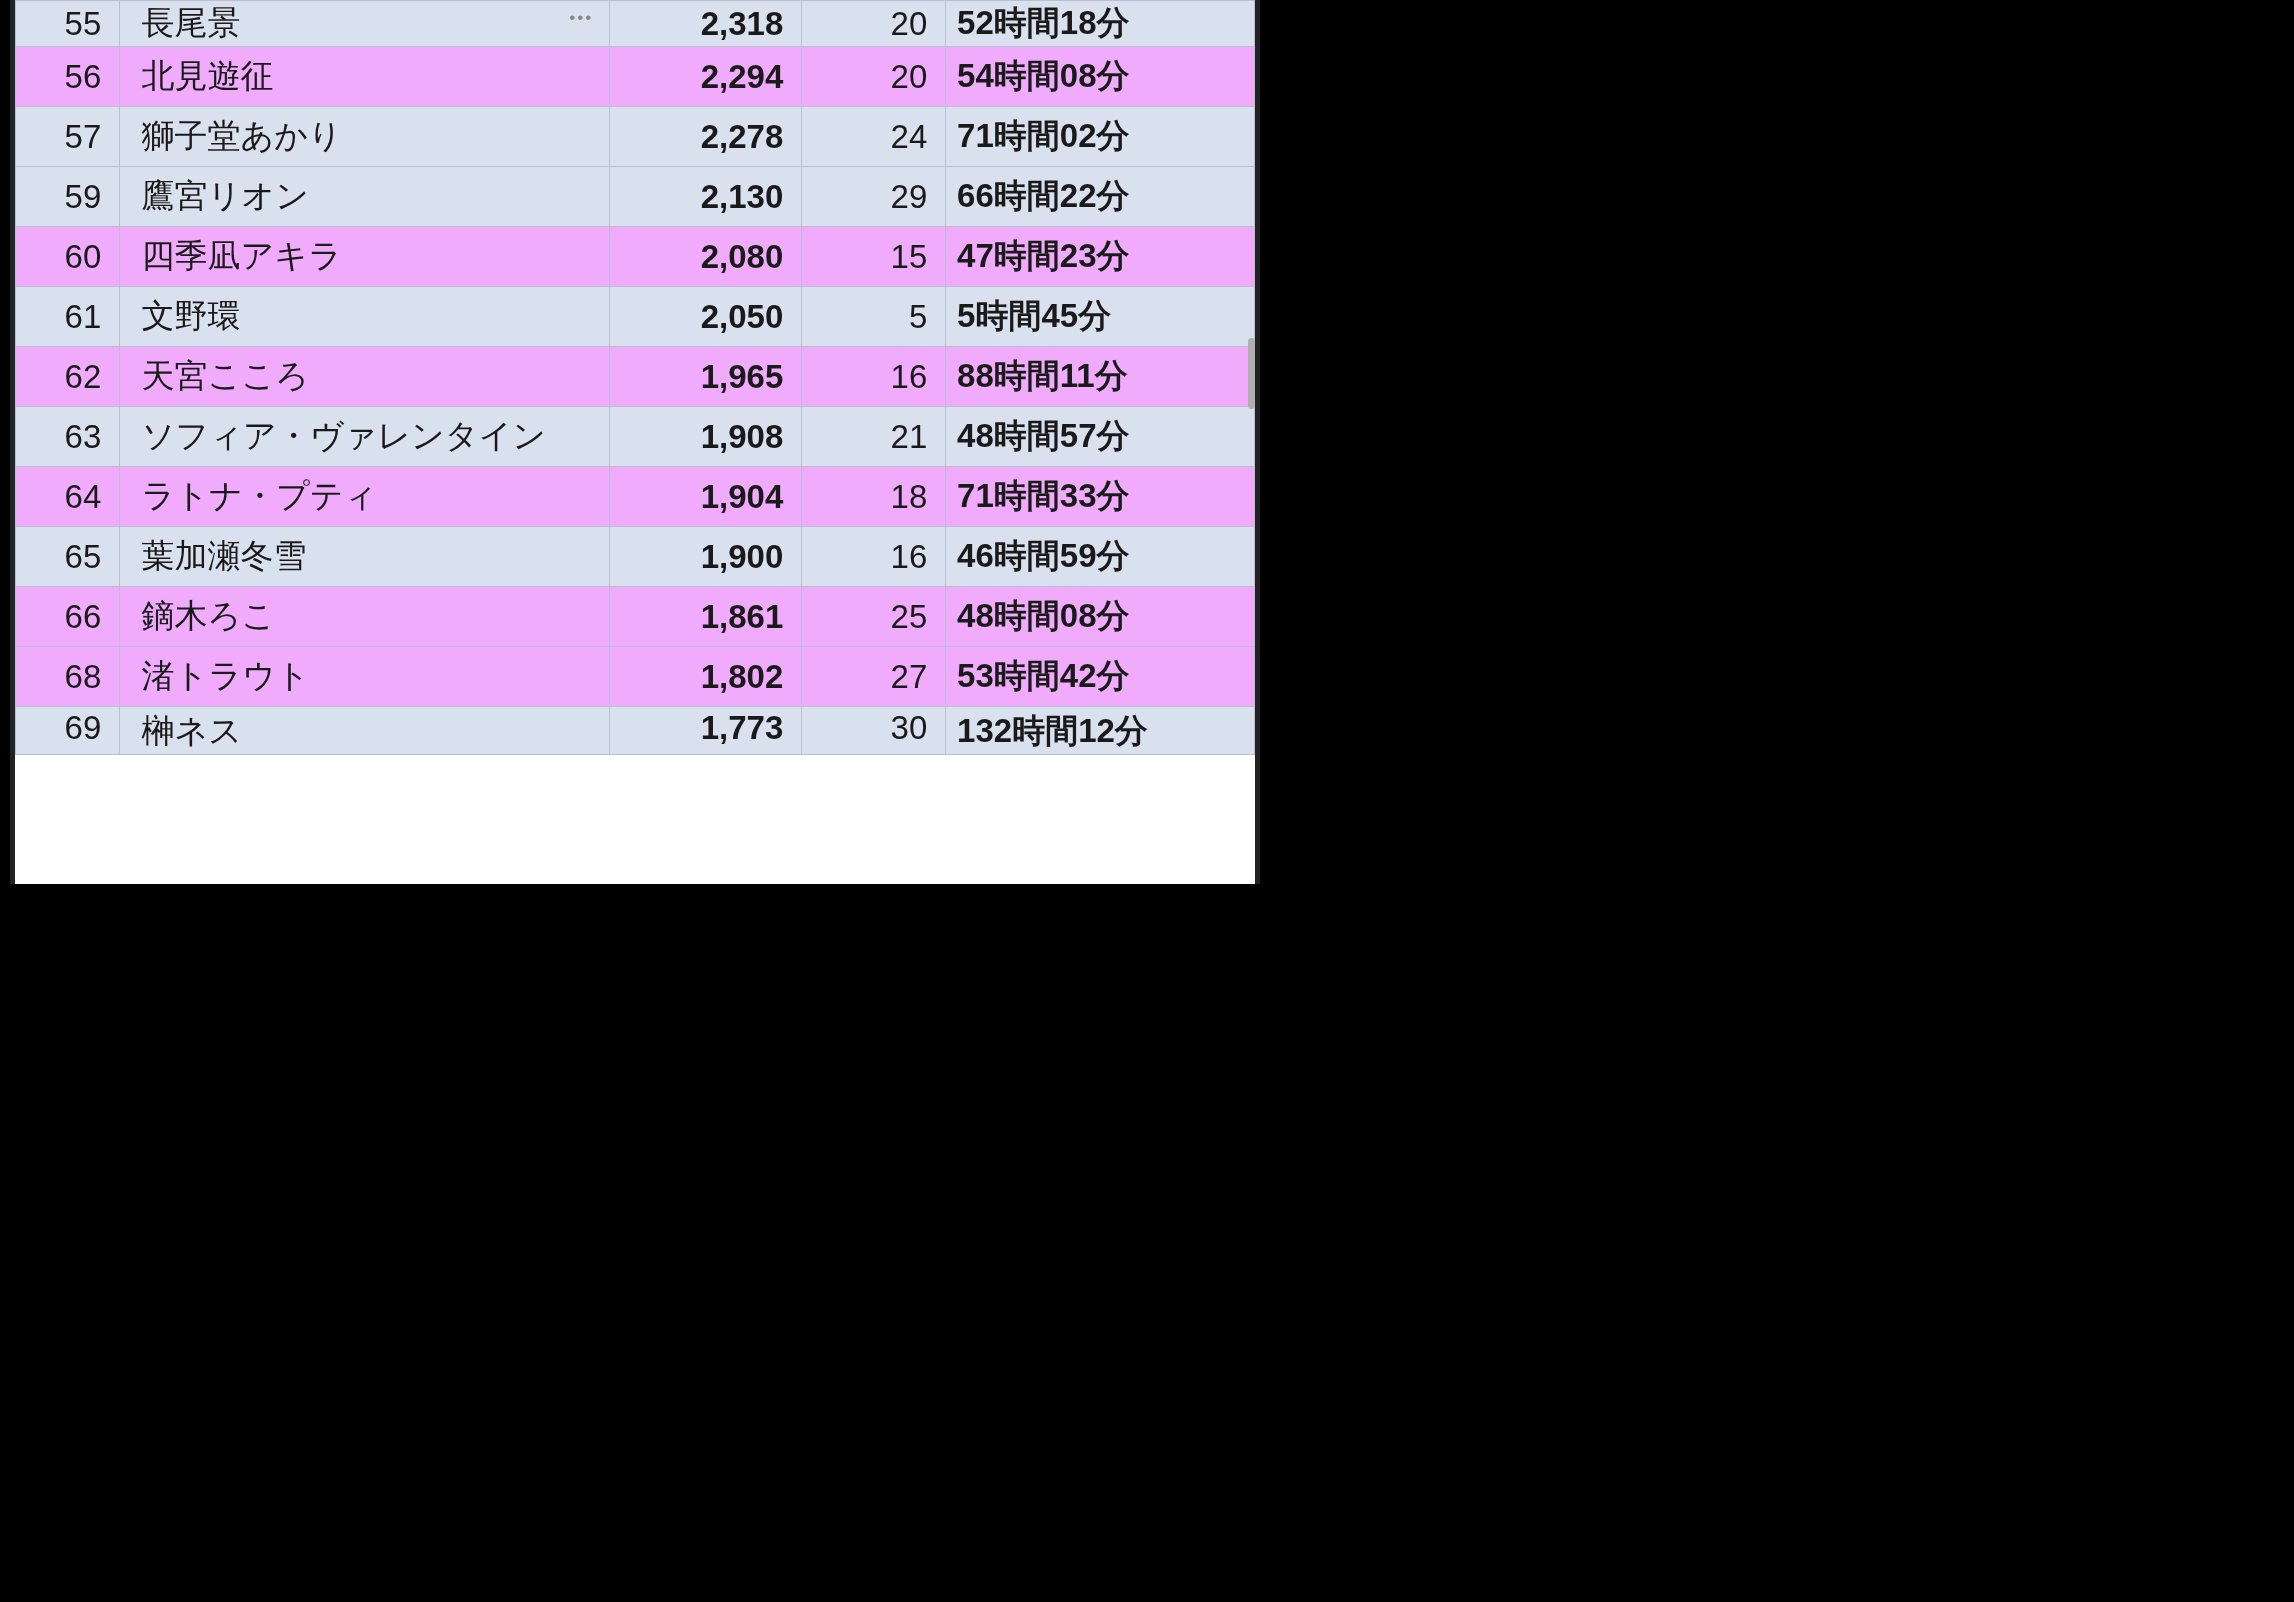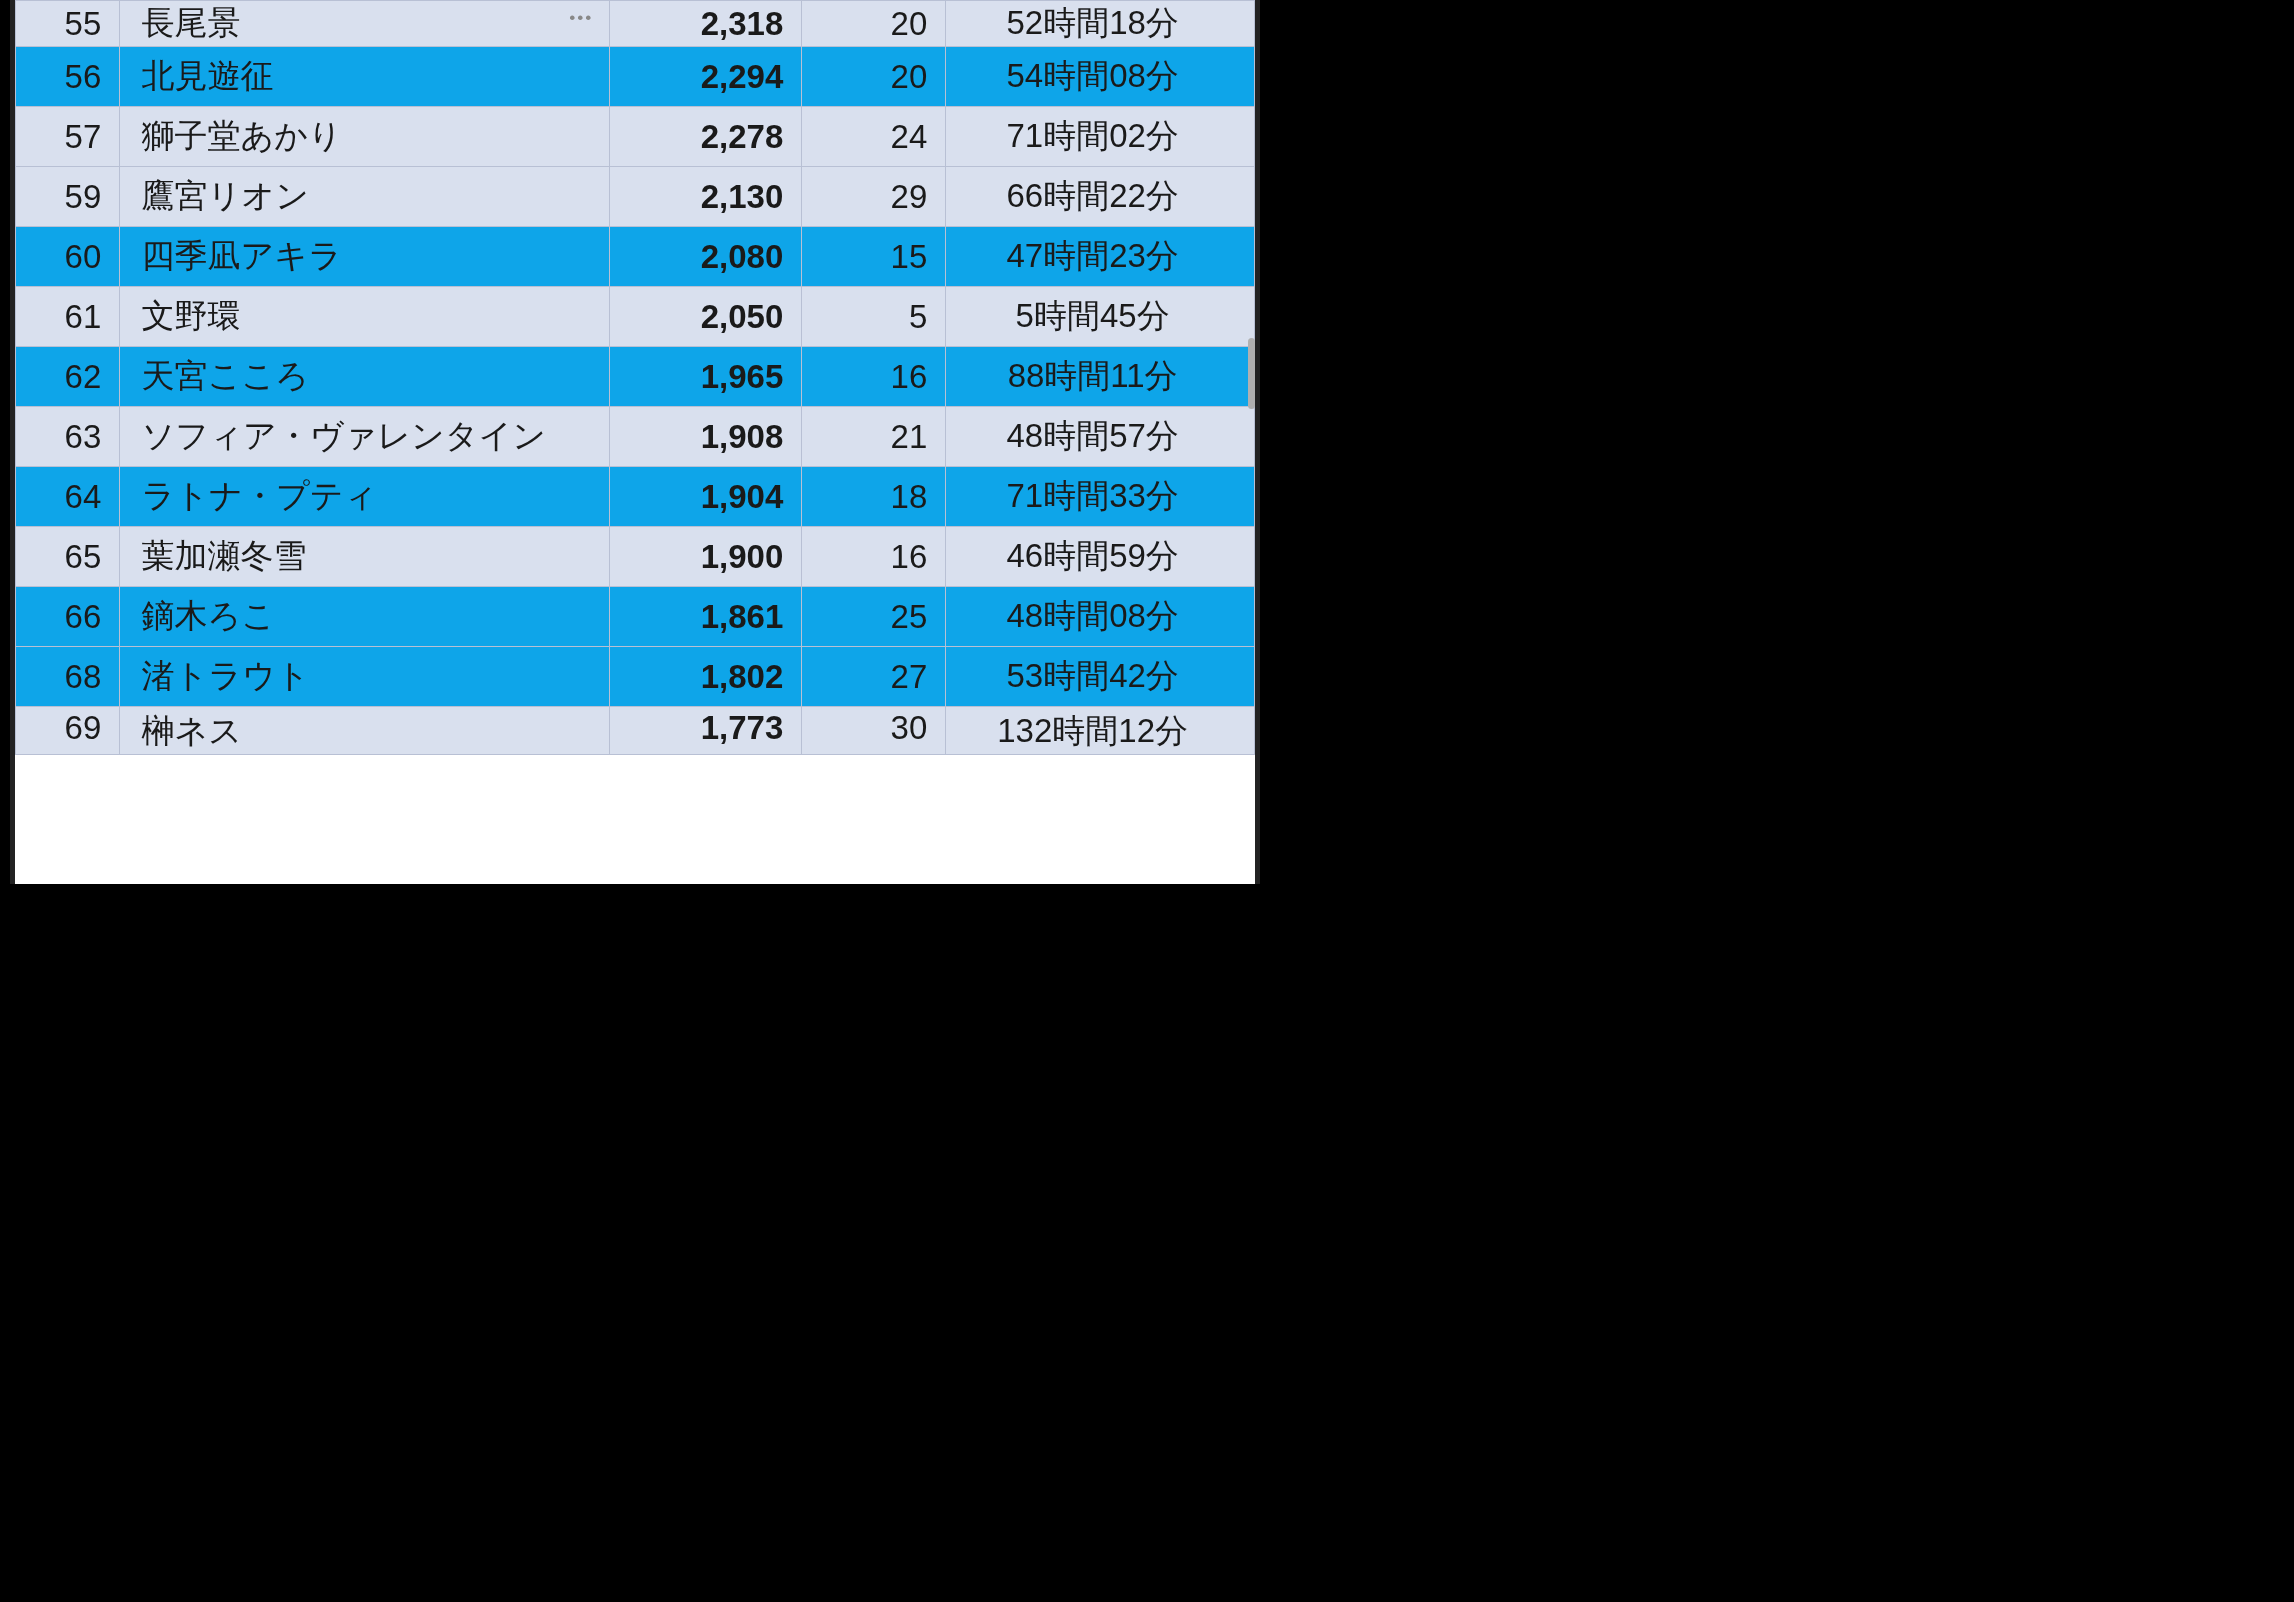--- a/index.html
+++ b/index.html
@@ -32,21 +32,21 @@
       table-layout: fixed;
     }
     tr {
       height: 60px;
       margin-left: 47px;
     }
     tr.odd {
       background: #d9e0ee;
     }
     tr.even {
-      background: #0ea5e9;
+      background: #f0abfc;
     }
     td {
       border: 1px solid #b8c0d4;
       padding: 0 11.5px;
       font-size: 33px;
       color: #1a1a1a;
       vertical-align: middle;
       white-space: nowrap;
       overflow: hidden;
     }
@@ -70,22 +70,22 @@
       padding-right: 17.3px;
     }
     td.count {
       width: 144px;
       text-align: right;
       font-weight: 400;
       padding-right: 17.3px;
     }
     td.duration {
       width: auto;
-      text-align: center;
-      font-weight: 400;
+      text-align: left;
+      font-weight: 700;
       padding-right: 26px;
     }
     tr.first-row {
       height: 42px;
     }
     tr.first-row td {
       vertical-align: middle;
     }
     tr.last-row {
       height: 38px;

